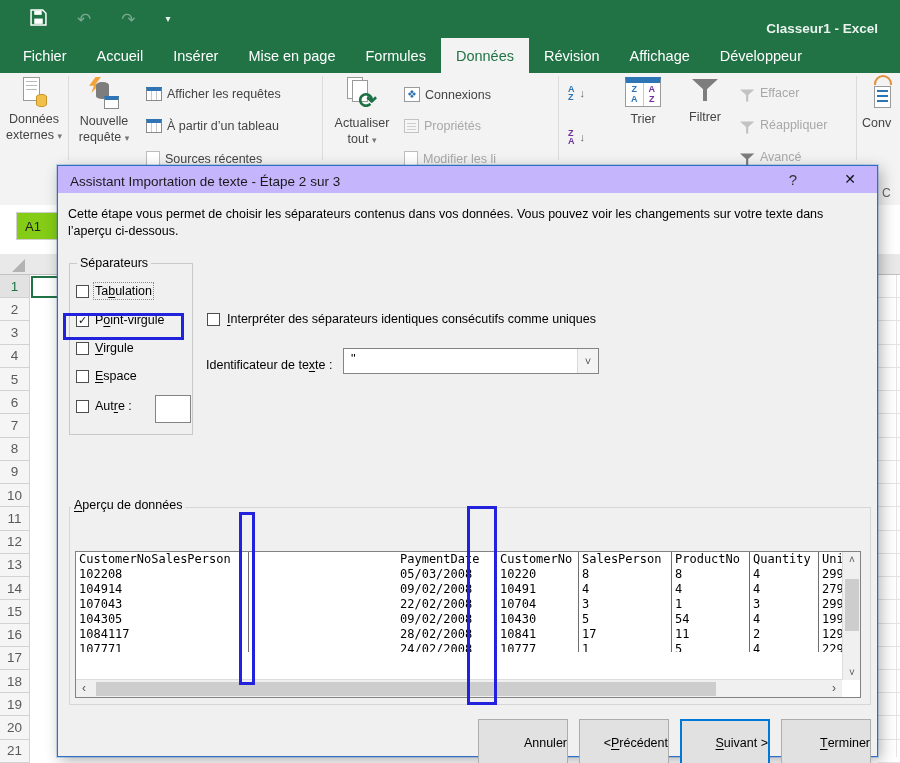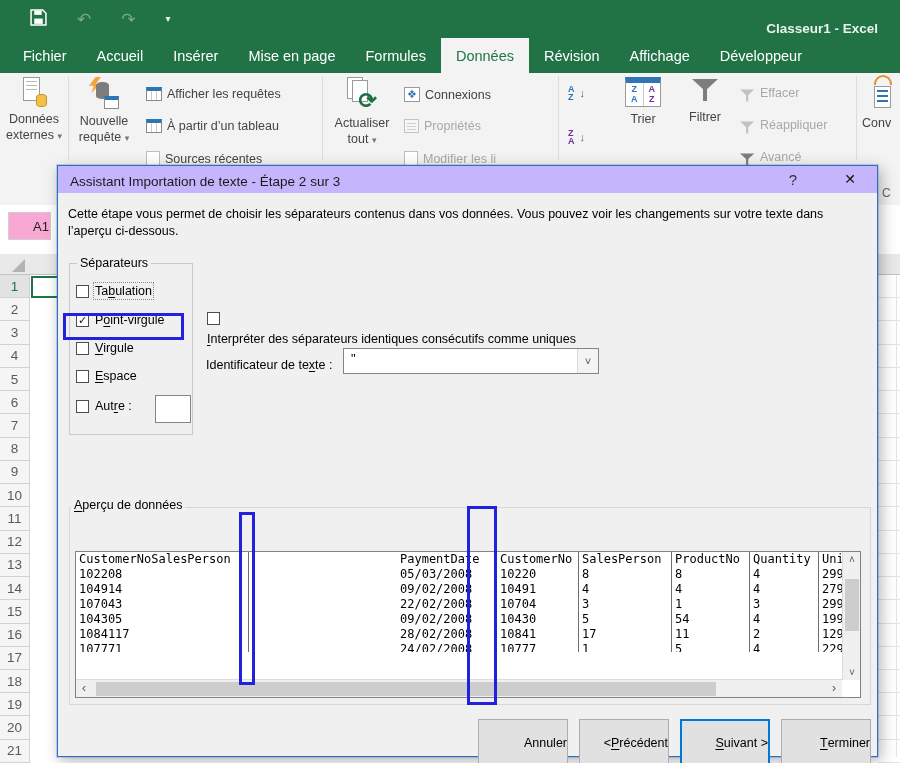--- a/index.html
+++ b/index.html
@@ -58,21 +58,21 @@
   .funnel .cup { position:absolute; left:0; top:2px; width:0; height:0; border-left:13px solid transparent; border-right:13px solid transparent; border-top:12px solid #7d7d7d; }
   .funnel .stem { position:absolute; left:11px; top:12px; width:4px; height:12px; background:#7d7d7d; }
   .funnel.small { transform:scale(.55); transform-origin:left center; }
   .funnel.disabled .cup { border-top-color:#c2c2c2; } .funnel.disabled .stem { background:#c2c2c2; }
   .icon-conv { position:relative; width:24px; height:34px; }
   .icon-conv .curve { position:absolute; left:2px; top:-2px; width:18px; height:10px; border:2px solid #e2903a; border-bottom:none; border-radius:9px 9px 0 0; }
   .icon-conv .doc { position:absolute; left:2px; top:9px; width:17px; height:22px; background:#fff; border:1px solid #9a9a9a; }
   .icon-conv .doc i { display:block; height:2px; background:#2e75b5; margin:3px 2px 0 2px; }
 
   
-  .namebox { position:absolute; left:8px; top:212px; width:43px; height:28px; background:#f9a8d4; border:1px solid #cfcfcf; font-size:13px; color:#222; display:flex; align-items:center; padding-left:24px; }
+  .namebox { position:absolute; left:16px; top:212px; width:43px; height:28px; background:#84cc16; border:1px solid #cfcfcf; font-size:13px; color:#222; display:flex; align-items:center; padding-left:8px; }
   .colhdr { position:absolute; top:254px; height:21px; background:#e9e9e9; border-bottom:1px solid #c2c2c2; }
   .colhdr.left { left:0; width:57px; } .colhdr.right { left:878px; width:22px; }
   .selall { position:absolute; left:12px; top:259px; width:0; height:0; border-left:13px solid transparent; border-bottom:13px solid #b3b3b3; }
   .rowheads { position:absolute; left:0; top:275px; width:30px; }
   .rowhead { height:23.24px; border-bottom:1px solid #d2d2d2; border-right:1px solid #d2d2d2; background:#f5f5f5; color:#5a5a5a; font-size:13.5px; display:flex; align-items:center; justify-content:center; }
   .rowhead.sel { background:#e2e2e2; color:#217346; }
   .a1cell { position:absolute; left:31px; top:276px; width:64px; height:22px; background:#fff; border:2px solid #217346; }
   .rightgrid { position:absolute; left:878px; top:275px; width:22px; }
   .gridrow { height:23.24px; border-bottom:1px solid #e4e4e4; background:#fff; }
   .rightvline { position:absolute; left:896px; top:275px; width:1px; height:482px; background:#e4e4e4; }
@@ -87,21 +87,21 @@
   .ddesc { position:absolute; left:10px; top:40px; width:802px; line-height:17px; font-size:12.5px; }
   u { text-underline-offset:2px; }
 
   .fieldset { position:absolute; left:11px; top:97px; width:124px; height:172px; border:1px solid #c9c9c9; }
   .fieldset .legend { position:absolute; left:7px; top:-8px; background:#f0f0f0; padding:0 3px; }
   .chkrow { position:absolute; left:6px; display:flex; align-items:center; gap:6px; white-space:nowrap; }
   .chk { width:13px; height:13px; background:#fff; border:1px solid #4d4d4d; flex:0 0 auto; font-size:11px; line-height:11px; text-align:center; color:#111; }
   .focusring { outline:1px dotted #8a8a8a; outline-offset:1px; }
   .autre-input { position:absolute; left:85px; top:131px; width:36px; height:28px; background:#fff; border:1px solid #848484; }
 
-  .consecutive { position:absolute; left:149px; top:146px; display:flex; align-items:flex-start; gap:7px;flex-direction:column; }
+  .consecutive { position:absolute; left:149px; top:146px; display:flex; align-items:center; gap:7px; }
   .quallabel { position:absolute; left:148px; top:192px; }
   .combo { position:absolute; left:285px; top:182px; width:256px; height:26px; background:#fff; border:1px solid #848484; }
   .combo .val { position:absolute; left:7px; top:2px; font-size:13px; }
   .combo .dd { position:absolute; right:0; top:0; width:21px; height:100%; background:#f4f4f4; border-left:1px solid #d9d9d9; color:#555; font-size:11px; text-align:center; line-height:24px; }
 
   .pvlabel { position:absolute; left:13px; top:332px; background:#f0f0f0; padding:0 3px; z-index:2; }
   .pvframe { position:absolute; left:11px; top:341px; width:802px; height:198px; border:1px solid #d7d7d7; }
   .databox { position:absolute; left:17px; top:385px; width:786px; height:147px; background:#fff; border:1px solid #828282; }
   .ptable { position:absolute; left:0; top:0; width:766px; height:128px; overflow:hidden; }
   .pcol { position:absolute; top:0; height:100px; border-right:1px solid #6e6e6e; overflow:hidden; }

